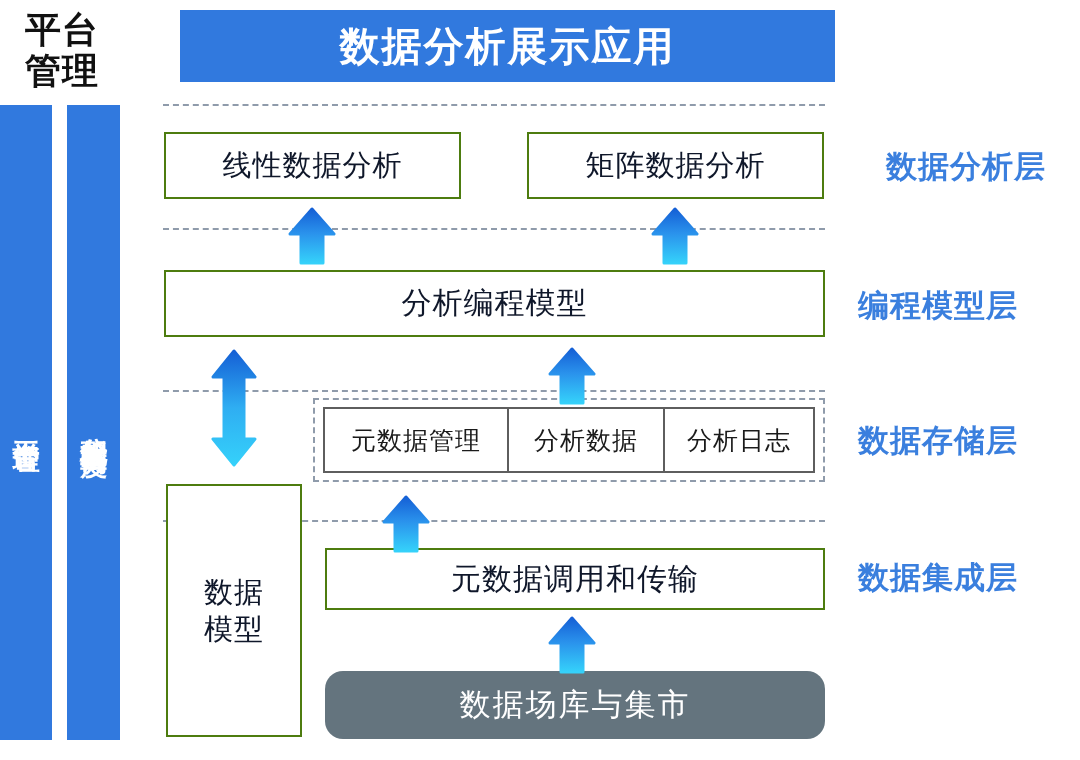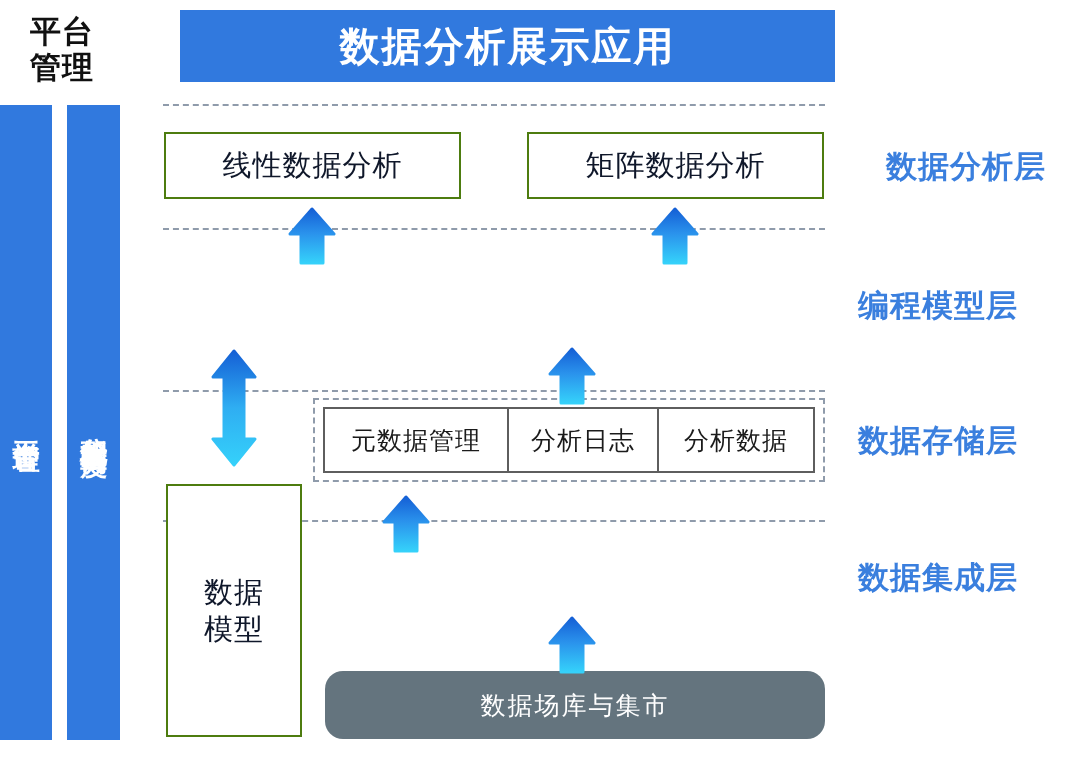--- a/index.html
+++ b/index.html
@@ -44,21 +44,21 @@
   #corner-title {
     position: absolute;
     left: 0px;
     top: 2px;
     width: 124px;
     height: 96px;
     display: flex;
     flex-direction: column;
     align-items: center;
     justify-content: center;
-    font-size: 31px;
+    font-size: 36px;
     font-weight: 700;
     color: #111111;
     line-height: 1.15;
     letter-spacing: 1px;
   }
 
   
   #app-banner {
     position: absolute;
     left: 180px;
@@ -157,21 +157,21 @@
     left: 325px;
     top: 671px;
     width: 500px;
     height: 68px;
     background: #64747E;
     border-radius: 18px;
     color: #ffffff;
     display: flex;
     align-items: center;
     justify-content: center;
-    font-size: 25px;
+    font-size: 31px;
     letter-spacing: 2px;
   }
 
   
   .layer-label {
     position: absolute;
     left: 858px;
     width: 215px;
     color: #3A7FDE;
     font-size: 31px;
@@ -223,40 +223,46 @@
   <div class="hsep" id="hsep-3"></div>
   <div class="hsep" id="hsep-4"></div>
 
   <div class="wbox" id="box-linear-analysis">
     <span>线性数据分析</span>
   </div>
   <div class="wbox" id="box-matrix-analysis">
     <span>矩阵数据分析</span>
   </div>
 
+  <div class="wbox" id="box-programming-model">
+    <span>分析编程模型</span>
+  </div>
 
   <div id="storage-group">
     <div id="storage-row">
       <div class="storage-cell" id="storage-cell-0">
         <span>元数据管理</span>
       </div>
+      <div class="storage-cell" id="storage-cell-1">
+        <span>分析数据</span>
+      </div>
       <div class="storage-cell" id="storage-cell-2">
         <span>分析日志</span>
       </div>
-      <div class="storage-cell" id="storage-cell-1">
-        <span>分析数据</span>
-      </div>
     </div>
   </div>
 
   <div class="wbox" id="box-data-model">
     <span>数据</span>
     <span>模型</span>
   </div>
 
+  <div class="wbox" id="box-metadata-transfer">
+    <span>元数据调用和传输</span>
+  </div>
 
   <div id="box-data-warehouse">
     <span>数据场库与集市</span>
   </div>
 
   <div class="layer-label" id="layer-label-0">
     <span>数据分析层</span>
   </div>
   <div class="layer-label" id="layer-label-1">
     <span>编程模型层</span>

